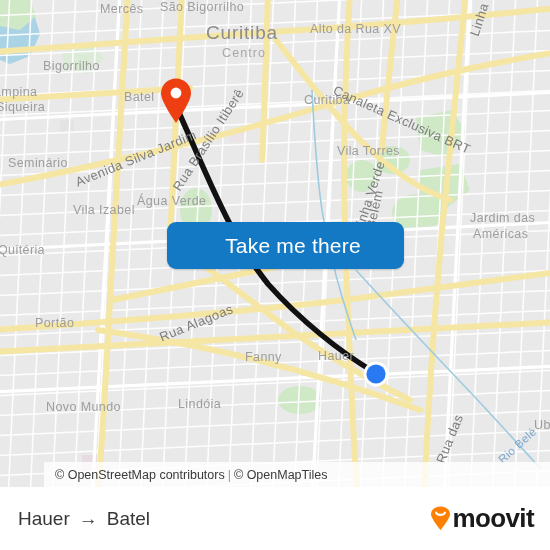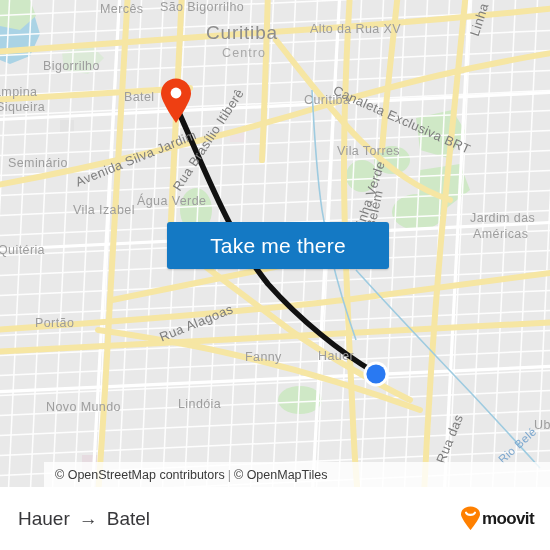--- a/index.html
+++ b/index.html
@@ -36,25 +36,26 @@
   .route{fill:none;stroke:#111111;stroke-width:5.5;stroke-linecap:round;}
 
   .pin{position:absolute;width:34px;height:46px;}
   .dot-wrap{position:absolute;width:28px;height:28px;}
 
   
   .cta{
     position:absolute;
     left:167px;top:222px;width:222px;height:47px;
     background:#1479c4;
-    border-radius:3px;
+    border-radius:9px;
     display:flex;align-items:center;justify-content:center;
     color:#ffffff;font-size:21px;letter-spacing:.2px;
     cursor:pointer;
     box-shadow:0 1px 2px rgba(0,0,0,.18);
+    padding-left:15px;
   }
 
   
   .attrib{
     position:absolute;left:0;top:462px;width:550px;height:25px;
     background:rgba(255,255,255,.80);
     display:flex;align-items:center;
     font-size:12.5px;color:#3a3a3a;
     padding-left:11px;box-sizing:border-box;margin-left:44px;
   }
@@ -67,21 +68,21 @@
     display:flex;align-items:center;justify-content:space-between;
     padding:0 16px 0 18px;box-sizing:border-box;
   }
   .trip{
     display:flex;align-items:center;gap:9px;
     font-size:19px;color:#37373a;
   }
   .trip .arrow{font-size:19px;color:#37373a;line-height:1;}
   .brand{display:flex;align-items:center;gap:1px;}
   .brand .word{
-    font-size:17px;font-weight:bold;color:#1a1a1a;letter-spacing:-.6px;
+    font-size:26px;font-weight:bold;color:#1a1a1a;letter-spacing:-.6px;
   }
 </style>
 </head>
 <body>
 
 <div id="app">
 
   <div class="map">
 
     <svg width="550" height="487">

